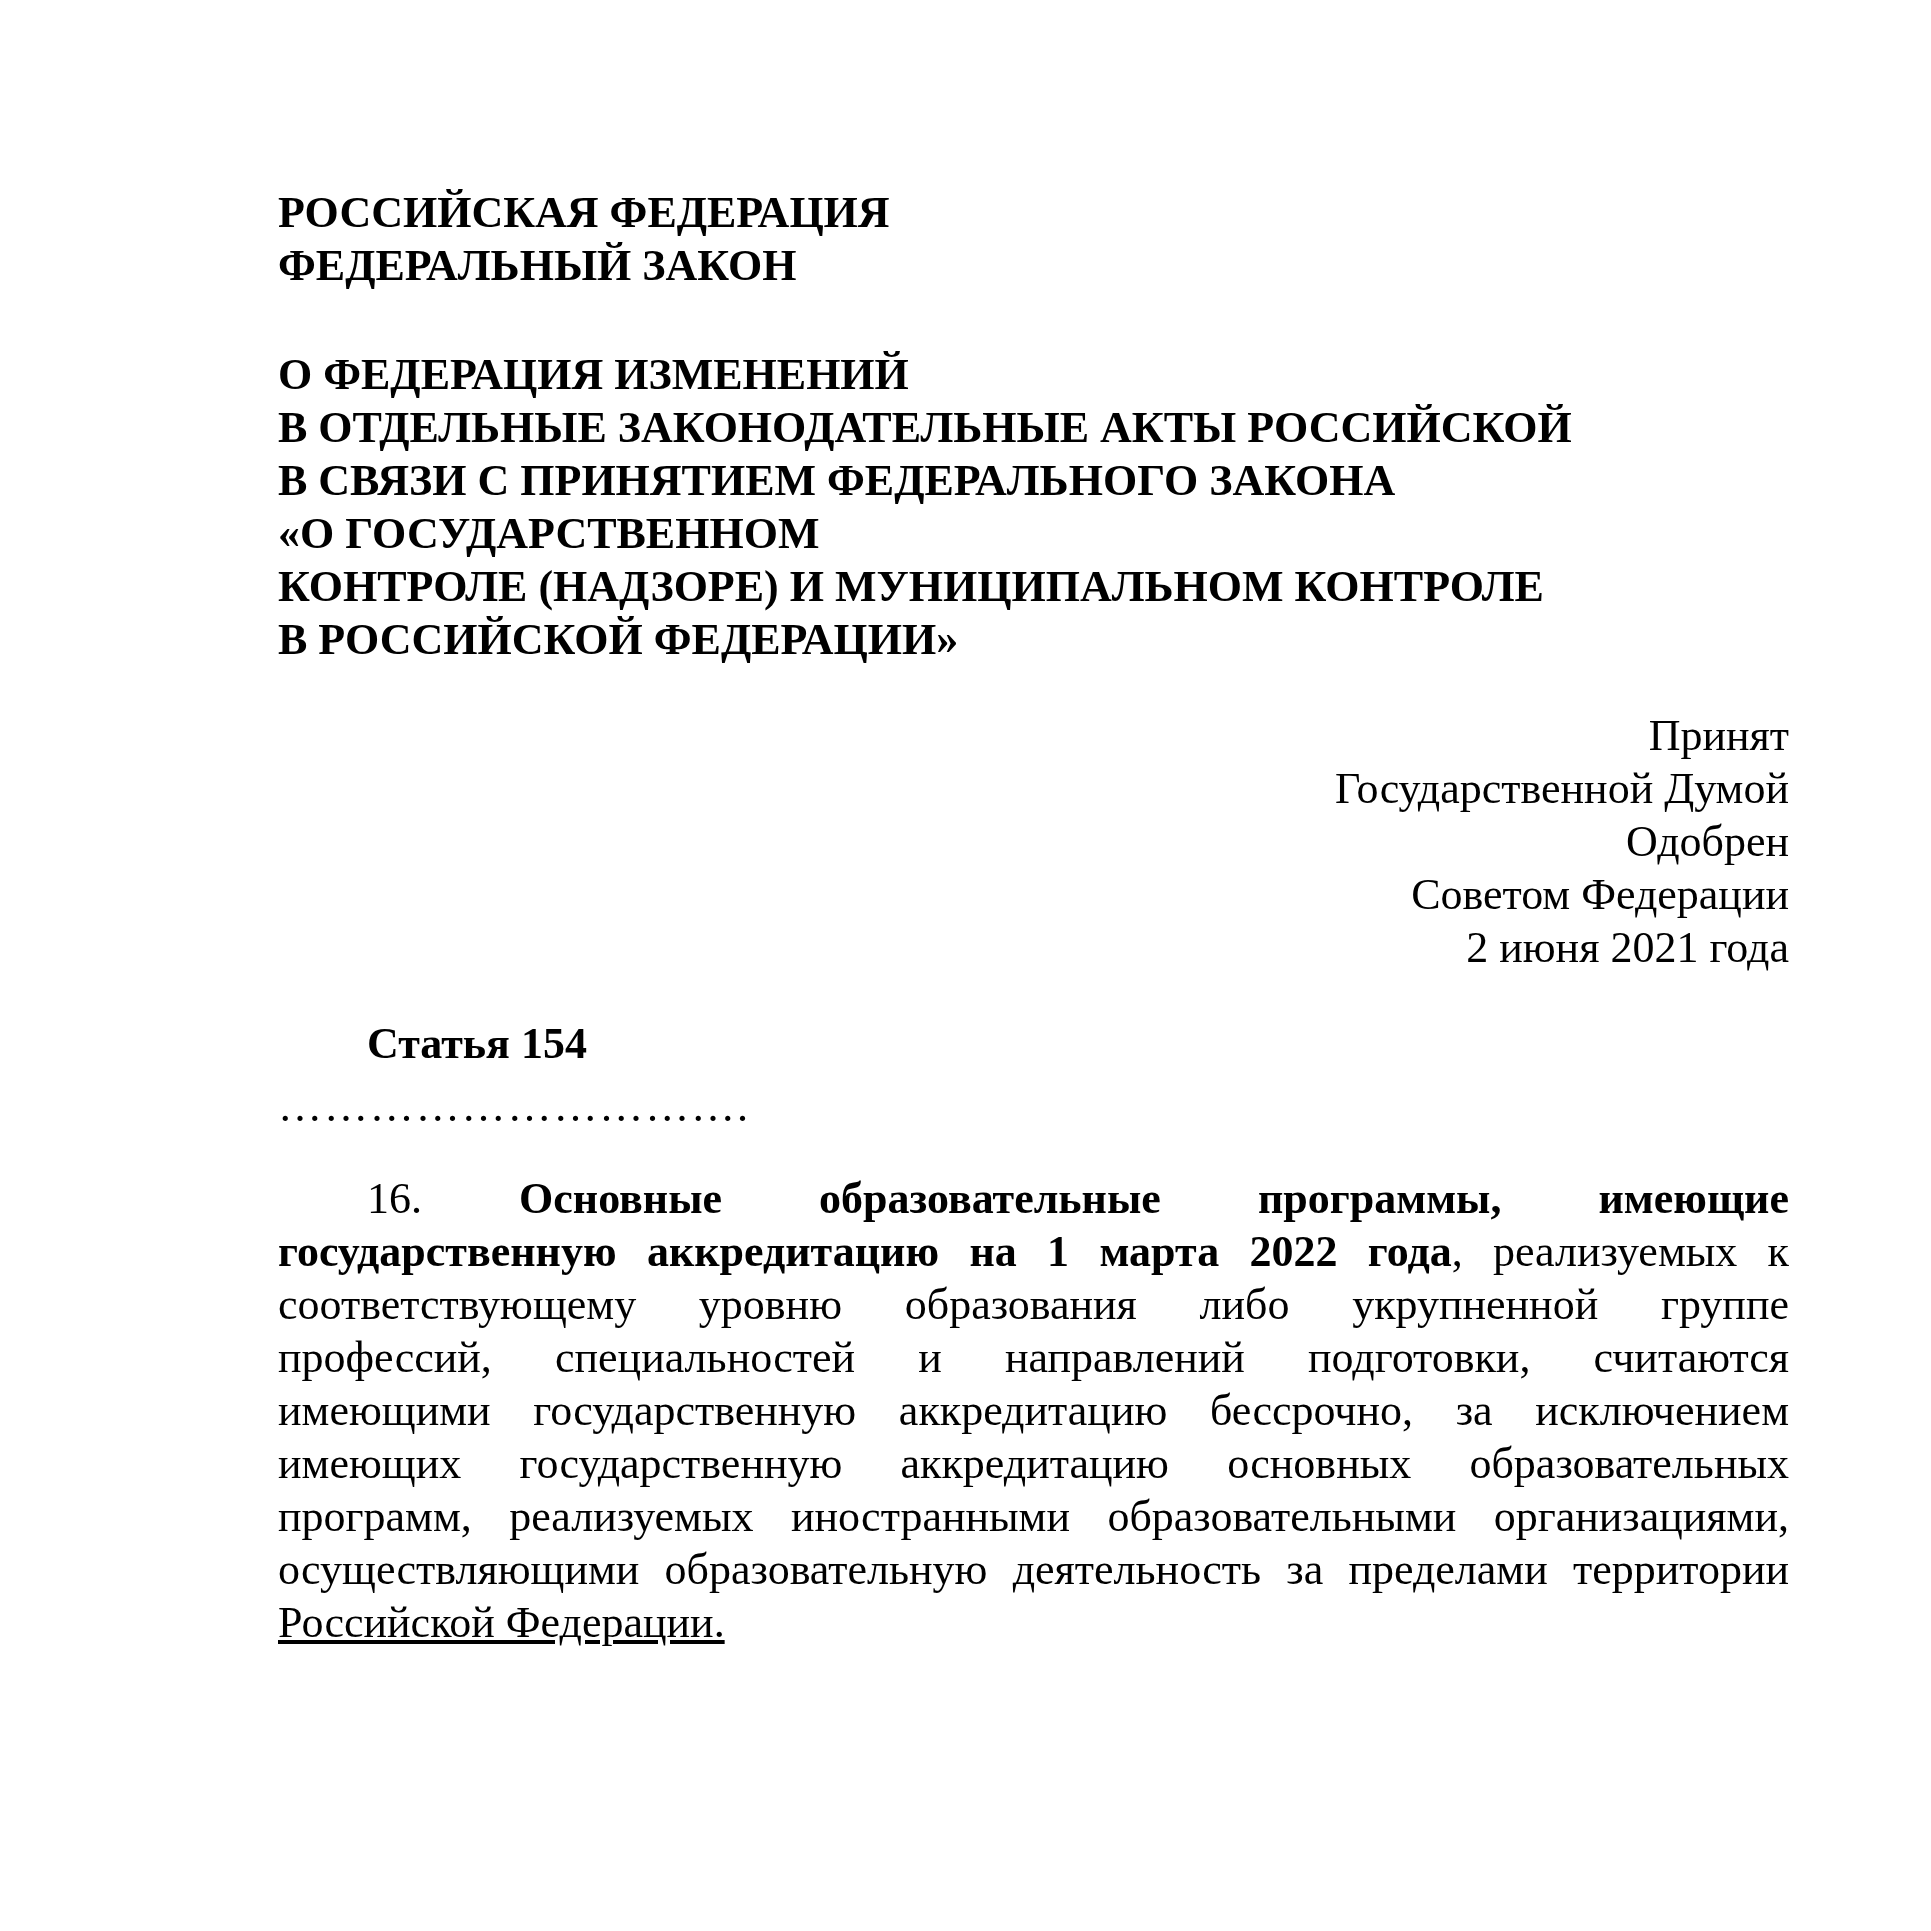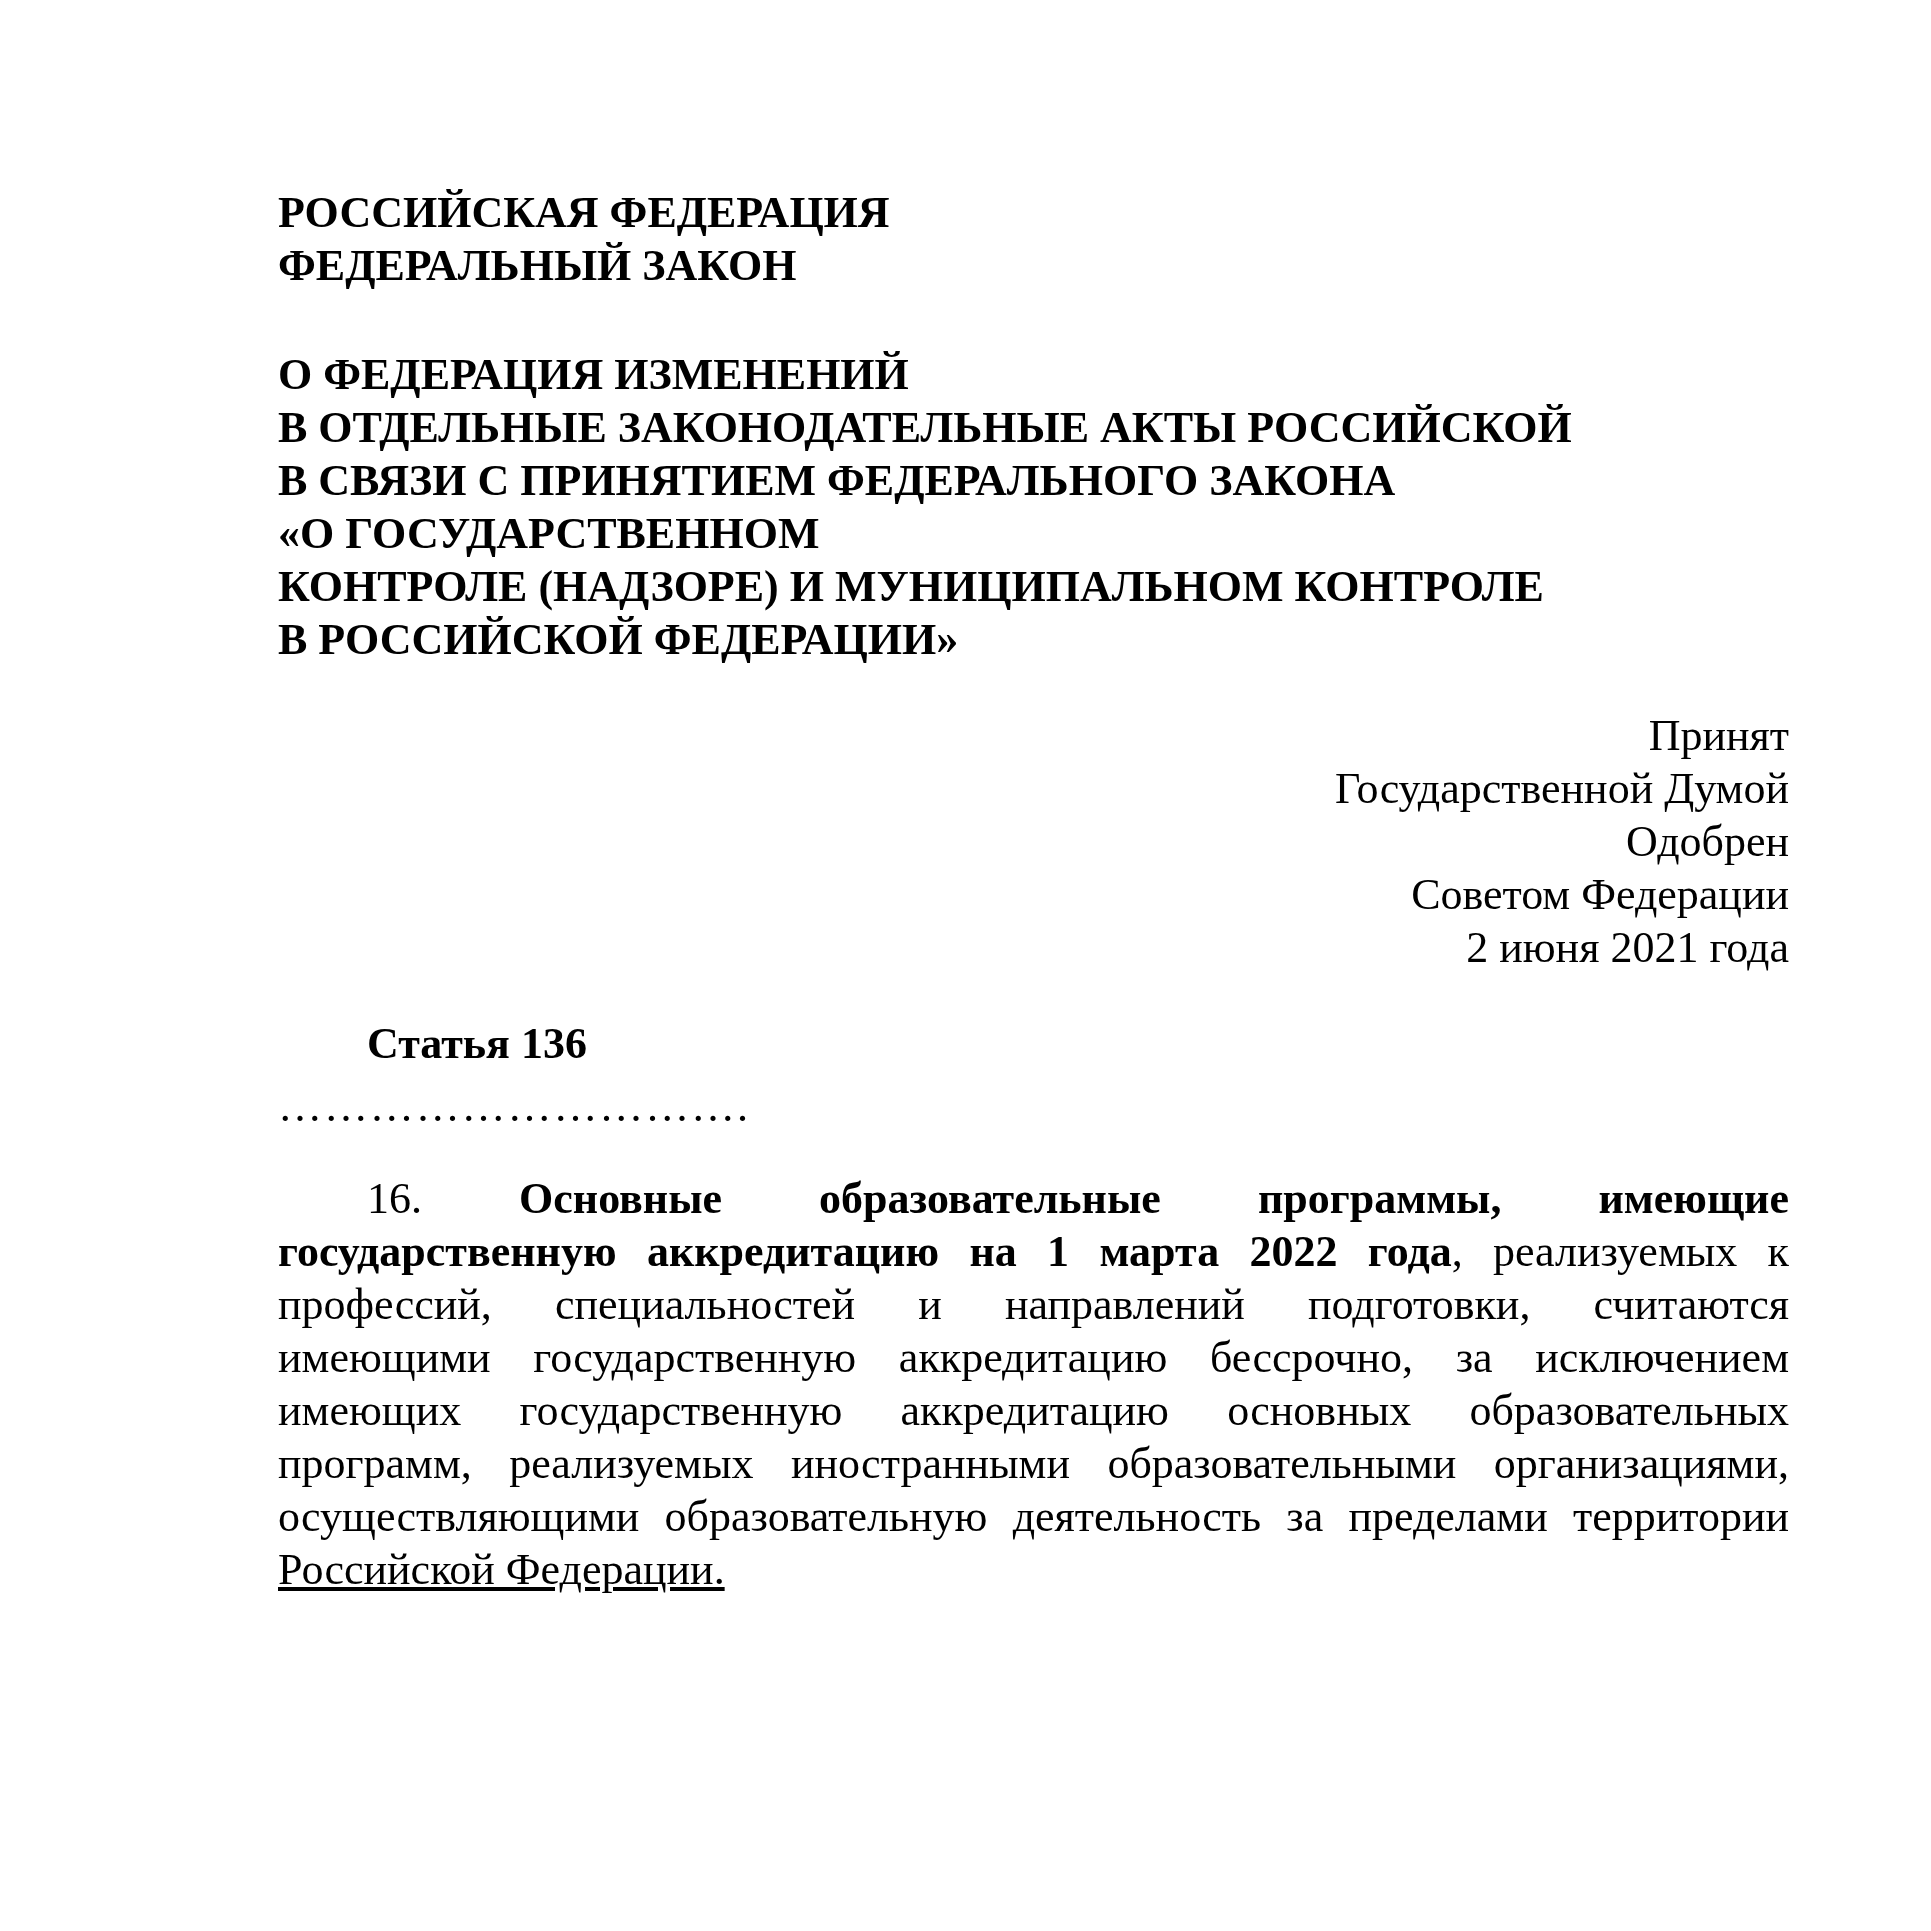--- a/index.html
+++ b/index.html
@@ -66,27 +66,28 @@
     </div>
 
   <div class="adoption-block">
       <div class="adoption-line">Принят</div>
       <div class="adoption-line">Государственной Думой</div>
       <div class="adoption-line">Одобрен</div>
       <div class="adoption-line">Советом Федерации</div>
       <div class="adoption-line">2 июня 2021 года</div>
     </div>
 
-  <div class="article-heading">Статья 136</div>
+  <div class="article-heading">Статья 154</div>
 
   <div class="dots-line">………………………….</div>
 
   <div class="paragraph" id="paragraph-16">
       <div class="jline first"><span>16. </span><span class="b">Основные образовательные программы, имеющие</span></div>
       <div class="jline"><span class="b">государственную аккредитацию на 1 марта 2022 года</span><span>, реализуемых к</span></div>
+      <div class="jline"><span>соответствующему уровню образования либо укрупненной группе</span></div>
       <div class="jline"><span>профессий, специальностей и направлений подготовки, считаются</span></div>
       <div class="jline"><span>имеющими государственную аккредитацию бессрочно, за исключением</span></div>
       <div class="jline"><span>имеющих государственную аккредитацию основных образовательных</span></div>
       <div class="jline"><span>программ, реализуемых иностранными образовательными организациями,</span></div>
       <div class="jline"><span>осуществляющими образовательную деятельность за пределами территории</span></div>
       <div class="jline last"><span>Российской Федерации.</span></div>
     </div>
 
 </div>
 

